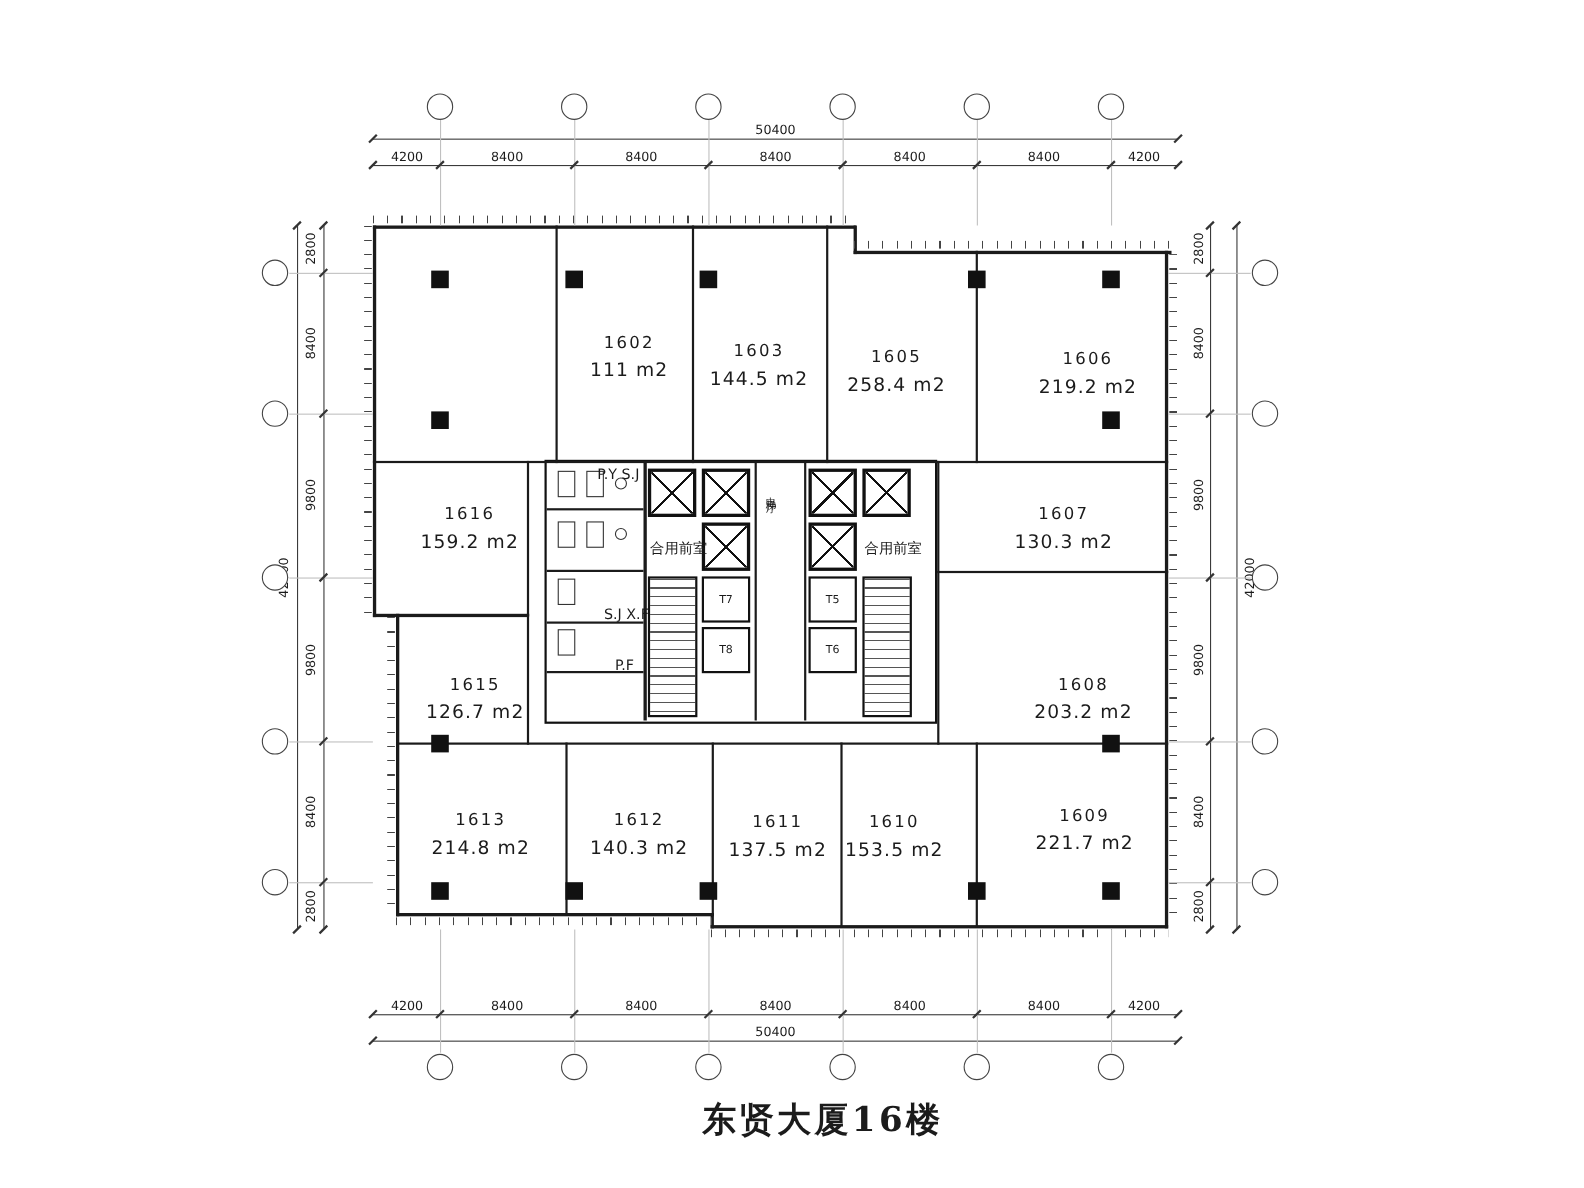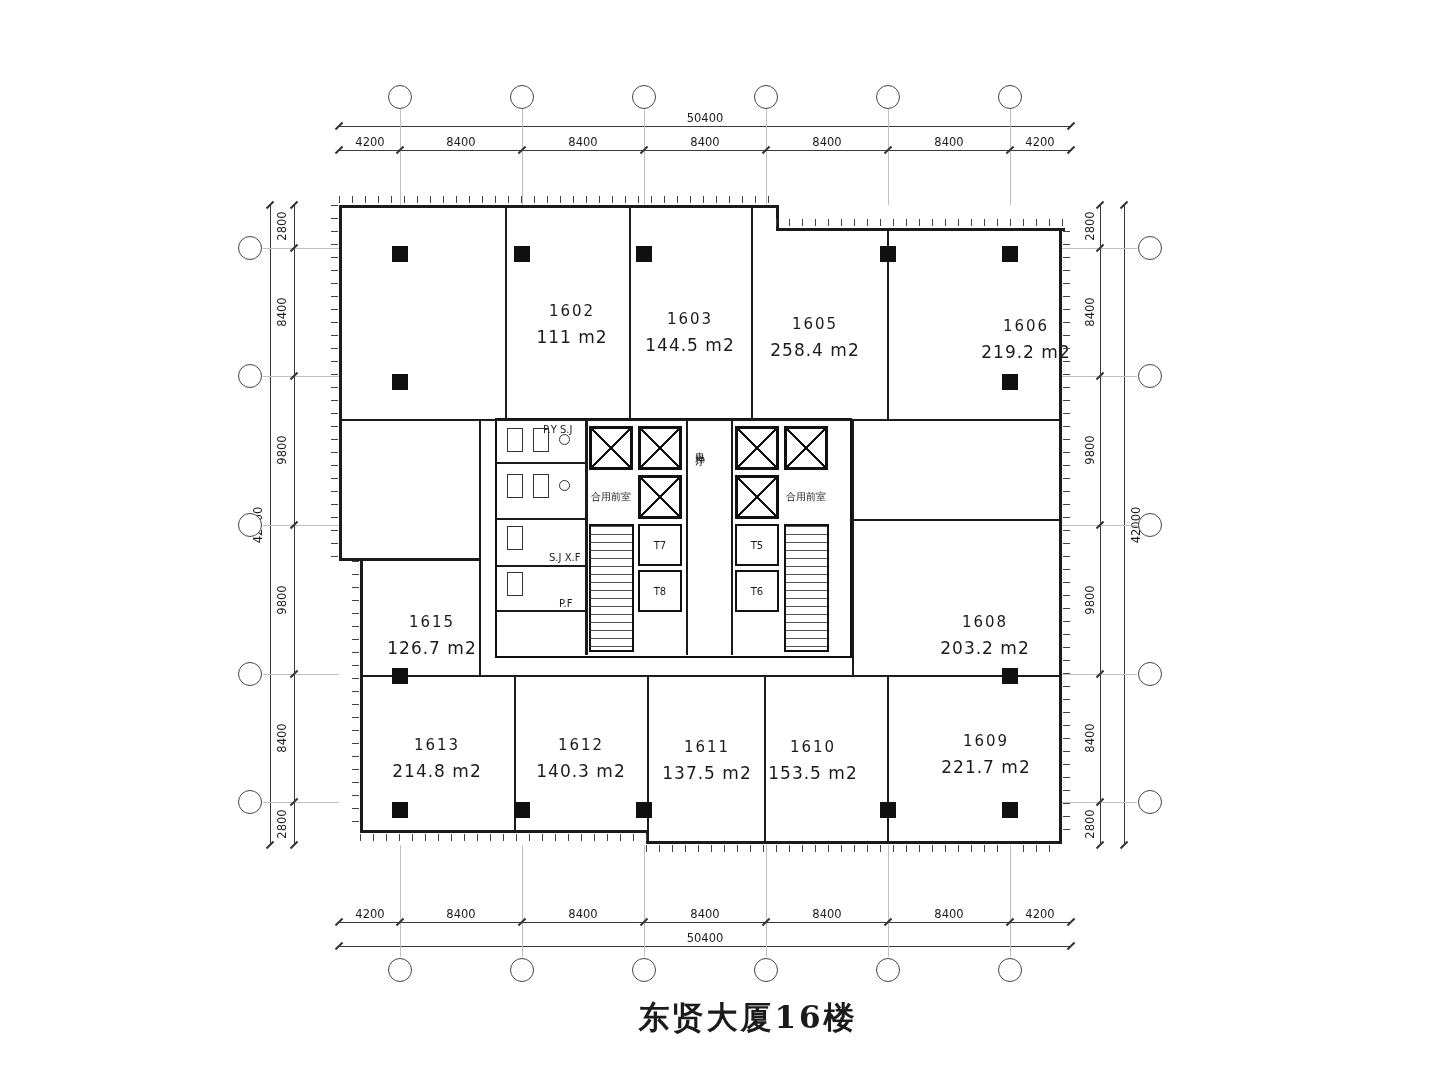--- a/index.html
+++ b/index.html
@@ -22,21 +22,21 @@
   .room-area{font-size:17px;letter-spacing:1px;margin-top:7px}
   .core{position:absolute;border:2.5px solid #111;box-sizing:border-box;background:#fff}
   .shaft{position:absolute;box-sizing:border-box;border:3px solid #111;background-image:
     linear-gradient(to top right,transparent calc(50% - 1px),#111 calc(50% - 1px),#111 calc(50% + 1px),transparent calc(50% + 1px)),
     linear-gradient(to bottom right,transparent calc(50% - 1px),#111 calc(50% - 1px),#111 calc(50% + 1px),transparent calc(50% + 1px))}
   .stair{position:absolute;box-sizing:border-box;border:2px solid #111;
     background:repeating-linear-gradient(180deg,#555 0,#555 1px,transparent 1px,transparent 8px)}
   .box{position:absolute;box-sizing:border-box;border:2px solid #111;display:flex;align-items:center;justify-content:center;font-size:10px;background:#fff}
   .fx{position:absolute;border:1px solid #333;background:#fff;box-sizing:border-box}
   .round{border-radius:50%}
-  .smlabel{position:absolute;font-size:10px;white-space:nowrap}
+  .smlabel{position:absolute;font-size:13px;white-space:nowrap}
   .vtext{position:absolute;writing-mode:vertical-rl;text-orientation:upright;font-size:9.5px;letter-spacing:3px}
   #title{position:absolute;left:748px;top:997px;transform:translateX(-50%);
     font-family:"DejaVu Serif",serif;font-size:31px;font-weight:700;letter-spacing:3px;white-space:nowrap}
 </style>
 </head>
 <body>
 
 <div id="plan">
 
   <div class="dline" style="left:339px;top:126px;width:732px"></div>
@@ -136,23 +136,27 @@
     <div class="room-area">111 m2</div>
   </div>
   <div class="room-label" style="left:620px;top:310px">
     <div class="room-id">1603</div>
     <div class="room-area">144.5 m2</div>
   </div>
   <div class="room-label" style="left:745px;top:315px">
     <div class="room-id">1605</div>
     <div class="room-area">258.4 m2</div>
   </div>
-  <div class="room-label" style="left:956px;top:317px">
+  <div class="room-label" style="left:919px;top:317px">
     <div class="room-id">1606</div>
     <div class="room-area">219.2 m2</div>
+  </div>
+  <div class="room-label" style="left:897px;top:458px">
+    <div class="room-id">1607</div>
+    <div class="room-area">130.3 m2</div>
   </div>
   <div class="room-label" style="left:915px;top:613px">
     <div class="room-id">1608</div>
     <div class="room-area">203.2 m2</div>
   </div>
   <div class="room-label" style="left:916px;top:732px">
     <div class="room-id">1609</div>
     <div class="room-area">221.7 m2</div>
   </div>
   <div class="room-label" style="left:743px;top:738px">
@@ -167,20 +171,24 @@
     <div class="room-id">1612</div>
     <div class="room-area">140.3 m2</div>
   </div>
   <div class="room-label" style="left:367px;top:736px">
     <div class="room-id">1613</div>
     <div class="room-area">214.8 m2</div>
   </div>
   <div class="room-label" style="left:362px;top:613px">
     <div class="room-id">1615</div>
     <div class="room-area">126.7 m2</div>
+  </div>
+  <div class="room-label" style="left:357px;top:458px">
+    <div class="room-id">1616</div>
+    <div class="room-area">159.2 m2</div>
   </div>
 
   <div id="title">东贤大厦16楼</div>
 <i class="w" style="left: 339px; top: 205px; width: 439px; height: 3px;"></i>
     <i class="w" style="left: 776px; top: 205px; width: 3px; height: 26px;"></i>
     <i class="w" style="left: 776px; top: 228px; width: 289px; height: 3px;"></i>
     <i class="w" style="left: 1059px; top: 228px; width: 3px; height: 616px;"></i>
     <i class="w" style="left: 646px; top: 841px; width: 416px; height: 3px;"></i>
     <i class="w" style="left: 646px; top: 830px; width: 3px; height: 14px;"></i>
     <i class="w" style="left: 360px; top: 830px; width: 289px; height: 3px;"></i>

